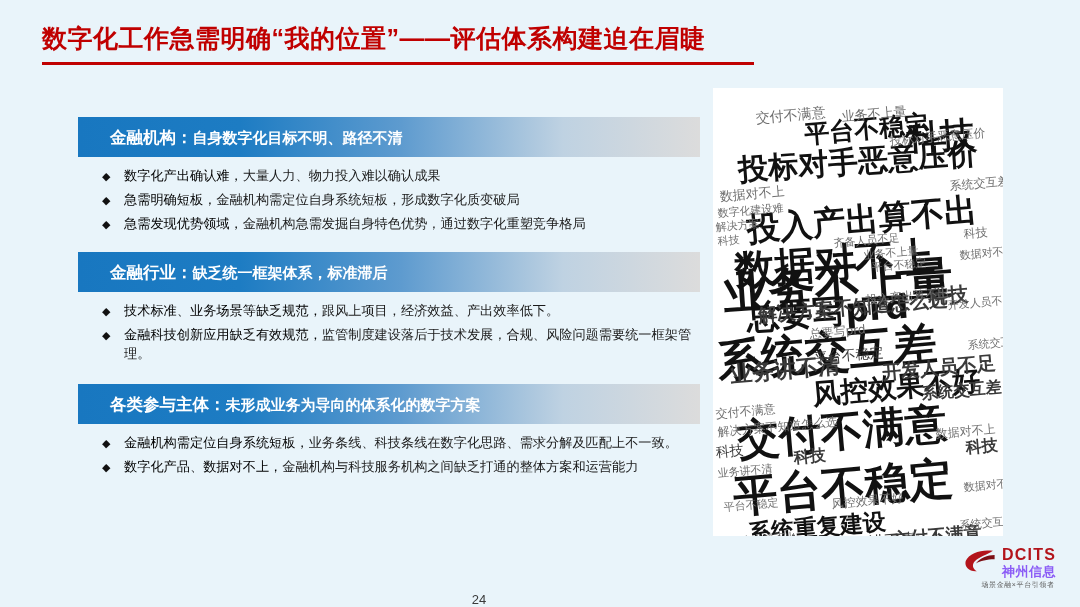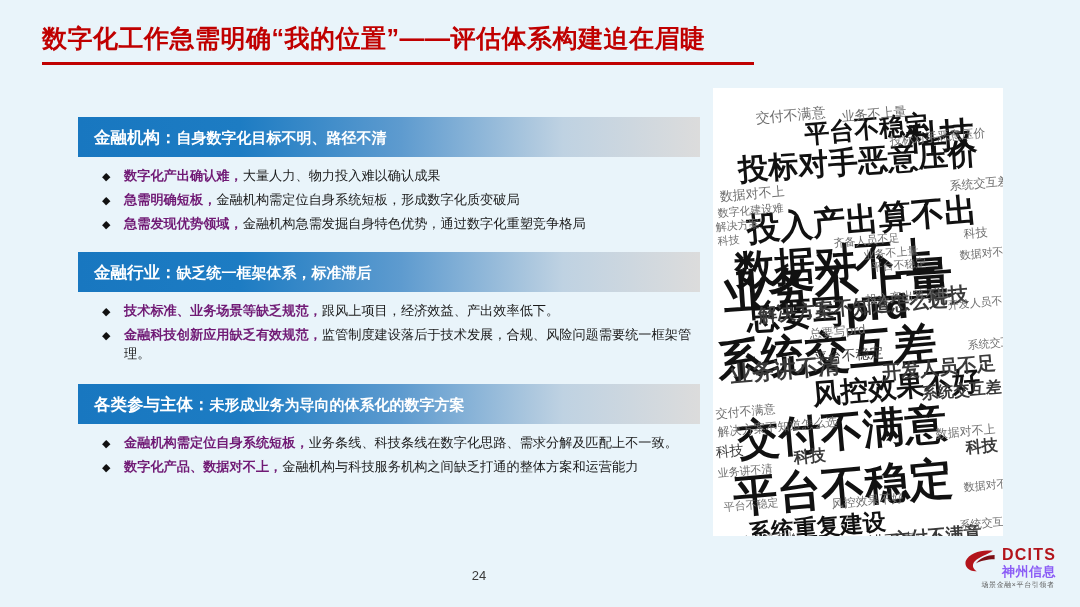--- a/index.html
+++ b/index.html
@@ -21,54 +21,54 @@
     position:absolute;left:0;top:40px;width:712px;height:3px;background:#c00000;
   }
 
   
   .left-col{position:absolute;left:78px;top:117px;width:622px;}
 
   .sec-bar{
     height:40px;line-height:40px;
     background:linear-gradient(to right,#1877c0 0%,#1d7cc3 26%,#5e9bcf 52%,#bfd2e2 78%,#dcdcdc 100%);
     color:#ffffff;font-size:15.5px;font-weight:bold;
-    padding-left:16px;box-sizing:border-box;white-space:nowrap;overflow:hidden;
+    padding-left:32px;box-sizing:border-box;white-space:nowrap;overflow:hidden;
   }
   .sec-bar .lead{font-size:16.5px;}
   .sec-bar .rest{font-size:15px;}
 
   .bullets{margin:0;padding:9px 0 0 0;list-style:none;}
   .bullets li{
     position:relative;padding-left:46px;margin-bottom:5px;
     font-size:13.2px;line-height:19px;color:#1a1a1a;
   }
   .bullets li .dia{
     position:absolute;left:24px;top:1px;font-size:11px;color:#111;line-height:19px;
   }
-  .bullets li b{font-weight:bold;color:#701a75;text-align:center;}
+  .bullets li b{font-weight:normal;color:#000000;text-align:center;}
 
   .gap1{height:14px;}
   .gap2{height:16px;}
 
   
   .cloud{
     position:absolute;left:713px;top:88px;width:290px;height:448px;
     background:#ffffff;overflow:hidden;
   }
   .cloud .w{
     position:absolute;color:#111;font-weight:bold;white-space:nowrap;
     font-family:"DejaVu Sans","Liberation Sans",sans-serif;
     transform-origin:left top;
   }
   .cloud .g{color:#6f6f6f;font-weight:normal;}
   .cloud .m{color:#3a3a3a;}
 
   
   .pageno{
-    position:absolute;left:0;top:568px;width:958px;text-align:center;
+    position:absolute;left:0;top:592px;width:958px;text-align:center;
     font-size:13px;color:#3a3a3a;
   }
 
   .logo{position:absolute;left:962px;top:544px;width:112px;height:56px;}
   .logo .swoosh{
     position:absolute;left:2px;top:4px;width:34px;height:26px;
   }
   .logo .brand{
     position:absolute;left:40px;top:2px;color:#b3141b;
     font-size:16px;font-weight:bold;letter-spacing:1.2px;

